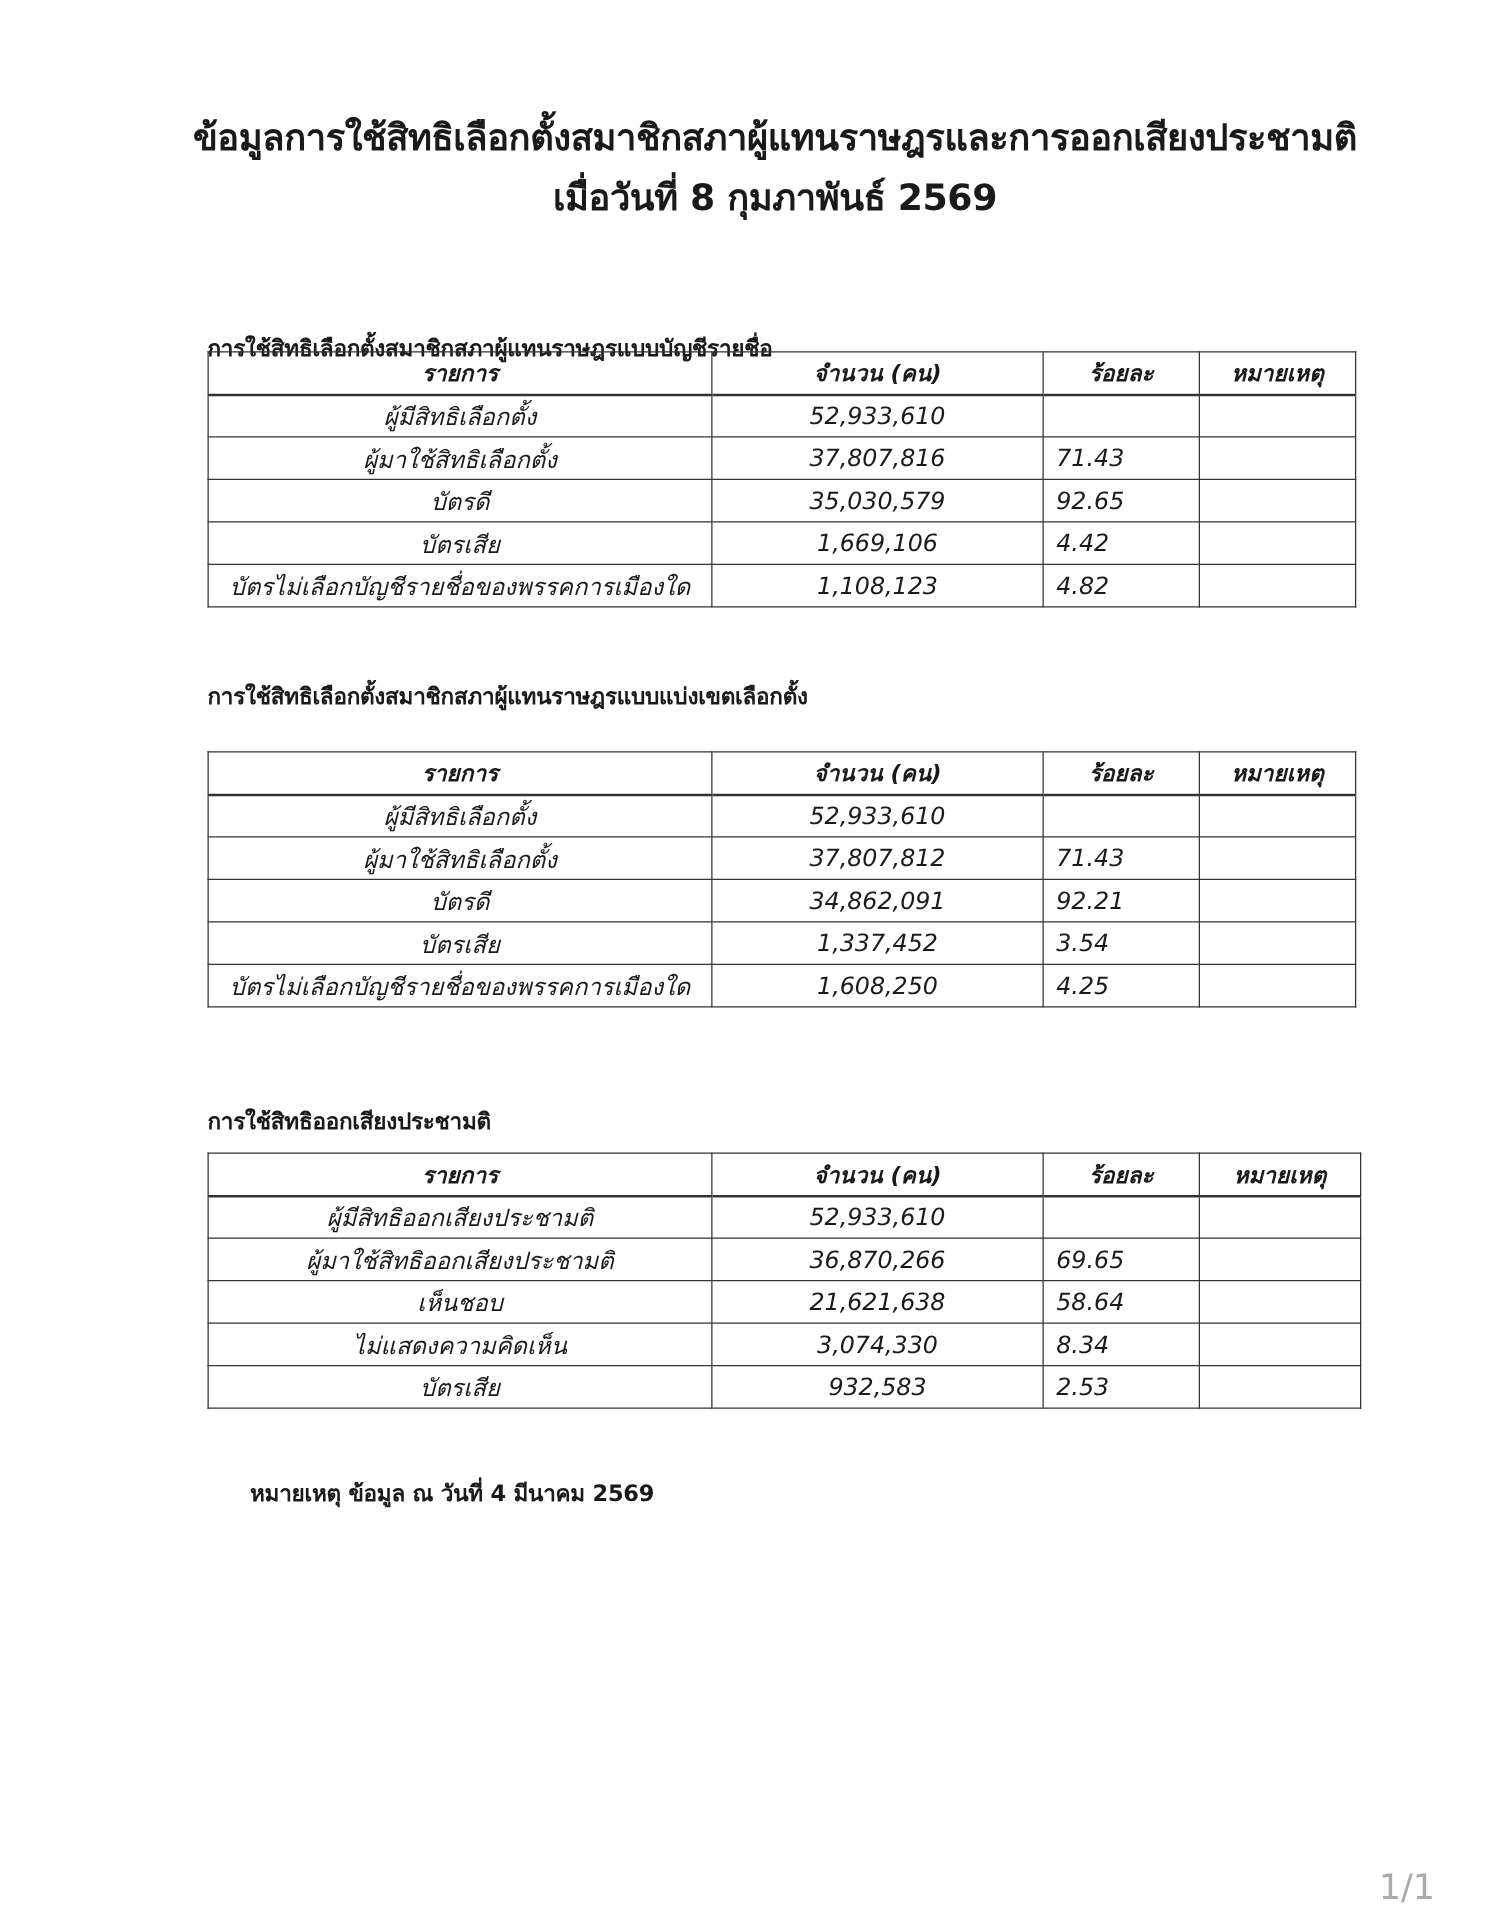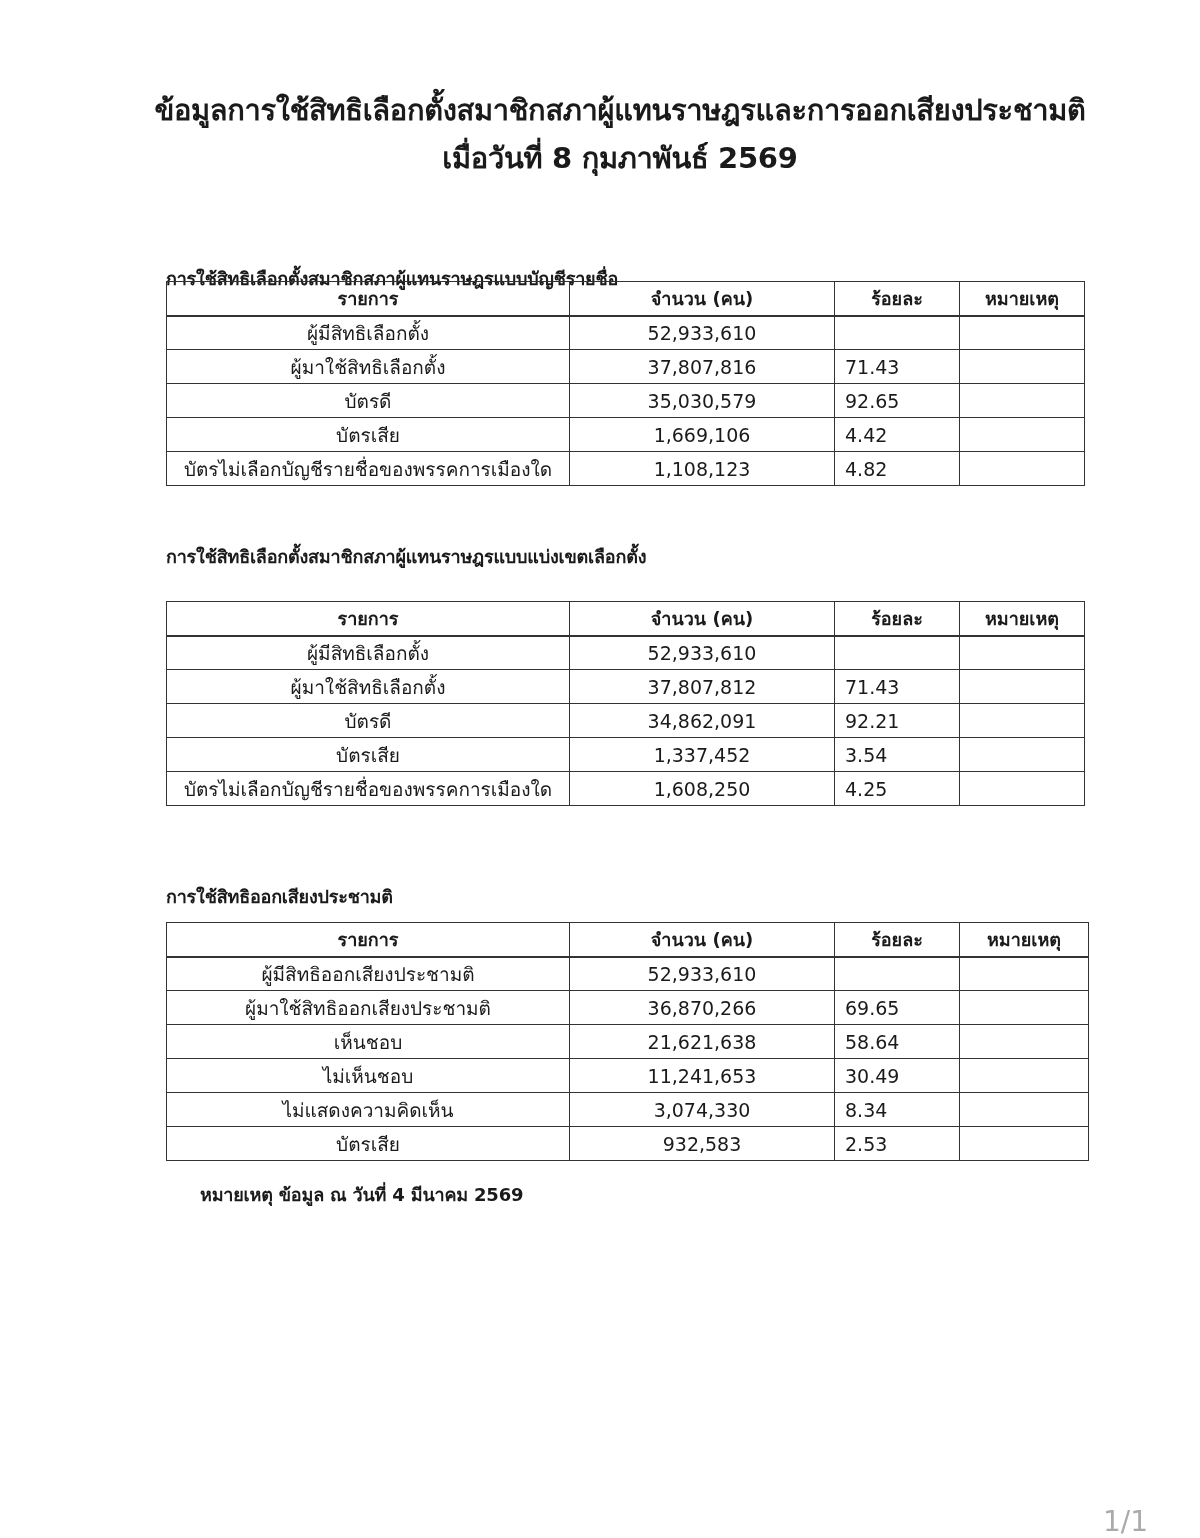--- a/index.html
+++ b/index.html
@@ -33,20 +33,21 @@
       font-weight: bold;
       letter-spacing: -0.2px;
     }
     table.data-table {
       position: absolute;
       left: 166px;
       width: 918px;
       border-collapse: collapse;
       font-size: 19px;
       table-layout: fixed;
+      font-style: italic;
     }
     table.data-table th,
     table.data-table td {
       border: 1.5px solid #333;
       height: 34px;
       padding: 0 10px;
       box-sizing: border-box;
       white-space: nowrap;
       overflow: hidden;
     }
@@ -69,21 +70,21 @@
       left: 166px;
       top: 1180px;
       font-size: 18px;
       font-weight: bold;
       letter-spacing: -0.2px;
       margin-left: 34px;
     }
     .page-number {
       position: absolute;
       right: 52px;
-      bottom: 0;
+      bottom: 12px;
       font-size: 28px;
       color: #aaaaaa;
       font-family: "DejaVu Sans", sans-serif;
     }
   </style>
 </head>
 <body>
 
 <div class="page-title">
   <div>ข้อมูลการใช้สิทธิเลือกตั้งสมาชิกสภาผู้แทนราษฎรและการออกเสียงประชามติ</div>
@@ -219,26 +220,20 @@
       <td class="col-pct">69.65</td>
       <td class="col-note"></td>
     </tr>
     <tr>
       <td class="col-item">เห็นชอบ</td>
       <td class="col-count">21,621,638</td>
       <td class="col-pct">58.64</td>
       <td class="col-note"></td>
     </tr>
     <tr>
-      <td class="col-item">ไม่เห็นชอบ</td>
-      <td class="col-count">11,241,653</td>
-      <td class="col-pct">30.49</td>
-      <td class="col-note"></td>
-    </tr>
-    <tr>
       <td class="col-item">ไม่แสดงความคิดเห็น</td>
       <td class="col-count">3,074,330</td>
       <td class="col-pct">8.34</td>
       <td class="col-note"></td>
     </tr>
     <tr>
       <td class="col-item">บัตรเสีย</td>
       <td class="col-count">932,583</td>
       <td class="col-pct">2.53</td>
       <td class="col-note"></td>

